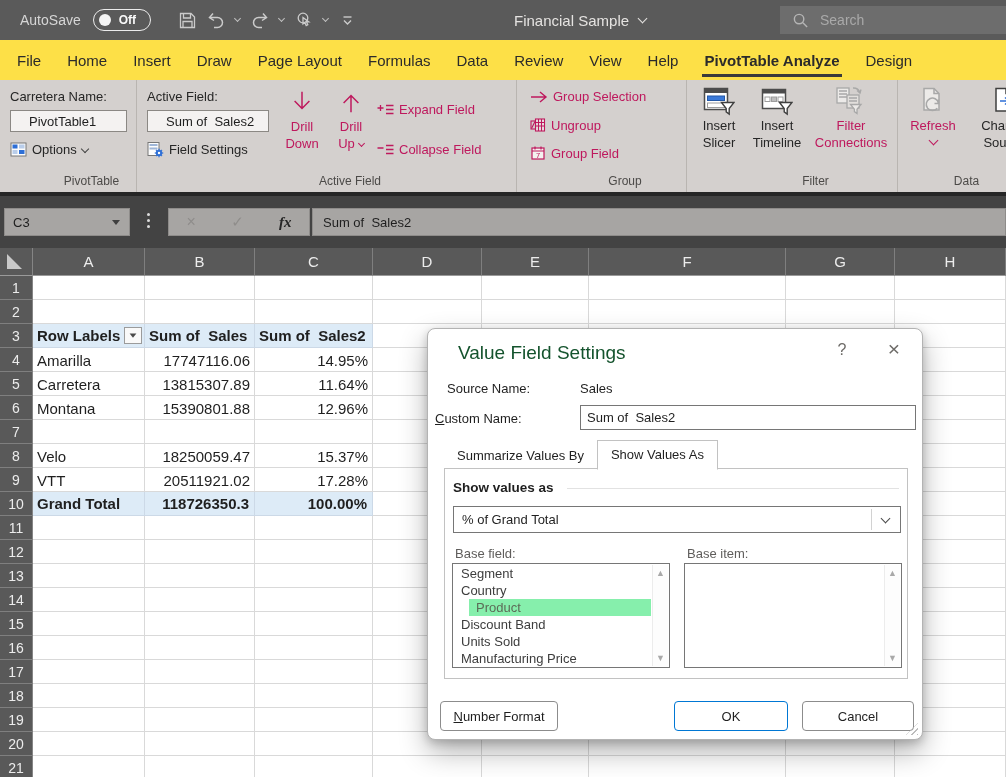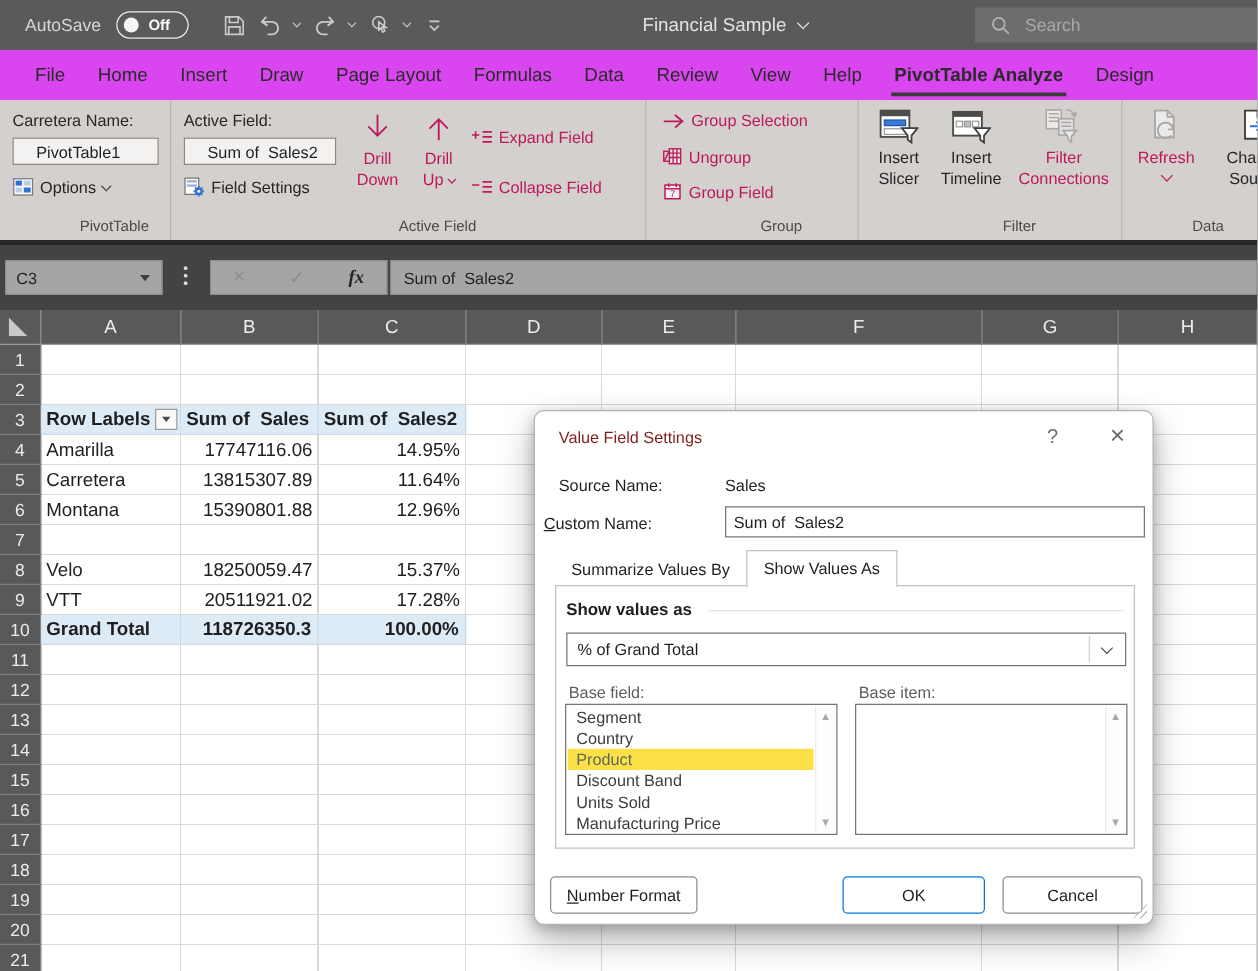--- a/index.html
+++ b/index.html
@@ -20,22 +20,22 @@
   .qat .icon-btn { display:flex; align-items:center; justify-content:center; width:26px; height:28px; color:#cbcbcb; }
   .chev { width:7px; height:7px; border-right:1.5px solid currentColor; border-bottom:1.5px solid currentColor;
           transform:rotate(45deg); display:inline-block; }
   .qat .mini-chev { width:14px; color:#c0c0c0; display:flex; justify-content:center; margin-top:-3px; }
   .doc-title { position:absolute; left:514px; top:0; height:40px; display:flex; align-items:center; gap:10px;
                font-size:15px; color:#e5e3e1; }
   .doc-title .chev { margin-top:-4px; }
   .searchbox { position:absolute; left:780px; top:6px; width:240px; height:28px; background:#6d6d6d;
                display:flex; align-items:center; font-size:14px; color:#a9a9a9; padding-left:12px; gap:11px; }
   
-  .tabrow { position:absolute; top:40px; left:0; right:0; height:40px; background:#d946ef;
-            display:flex; align-items:center; padding-left:15px; }
+  .tabrow { position:absolute; top:40px; left:0; right:0; height:40px; background:#fde047;
+            display:flex; align-items:center; padding-left:4px; }
   .rtab { position:relative; height:100%; display:flex; align-items:center; padding:0 13px;
           font-size:15px; color:#2b2b2b; }
   .rtab.active { font-weight:bold; }
   .rtab.active::after { content:""; position:absolute; left:11px; right:11px; bottom:3px; height:3px; background:#3a3a3a; }
   
   .ribbon { position:absolute; top:80px; left:0; right:0; height:116px; background:#d4d0ce;
             border-bottom:4px solid #262626; }
   .rgroup { position:absolute; top:0; bottom:0; border-right:1px solid #b9b5b1; overflow:hidden; }
   .glabel { position:absolute; bottom:4px; left:0; right:0; text-align:center; font-size:12px; color:#4c4a48;padding-left:47px; }
   .rlbl { font-size:13px; color:#262626; position:absolute; }
@@ -90,21 +90,21 @@
   .pc.num { justify-content:flex-end; padding-right:5px; }
   .prow.hl .pc { background:#ddebf7; border-bottom:1px solid #ccd9e7; border-right:1px solid #ccd9e7; }
   .bold { font-weight:bold; }
   .fbtn { width:18px; height:17px; background:#f9f9f9; border:1px solid #9b9b9b; margin-left:auto;
           display:flex; align-items:center; justify-content:center; }
   .fbtn .tri-dn { border-top-color:#4a4a4a; transform:scale(.85); }
   
   .dlg { position:absolute; left:427px; top:328px; width:496px; height:412px; background:#fff;
          border:1px solid #b3b3b3; border-radius:8px; font-size:13px; color:#1f1f1f;
          box-shadow:0 12px 28px rgba(0,0,0,.30), 0 3px 9px rgba(0,0,0,.18); }
-  .dtitle { position:absolute; left:19px; top:13px; font-size:13px; color:#7f1d1d; }
+  .dtitle { position:absolute; left:30px; top:13px; font-size:19px; color:#14532d; }
   .dhelp  { position:absolute; left:404px; top:12px; font-size:16px; color:#6d6b68; width:20px; text-align:center; }
   .dclose { position:absolute; left:454px; top:8px; font-size:21px; color:#6d6b68; width:24px; text-align:center; }
   .dsrc-l { position:absolute; left:19px; top:52px; }
   .dsrc-v { position:absolute; left:152px; top:52px; }
   .dcn-l  { position:absolute; left:7px; top:82px; }
   .dcn-l::first-letter { text-decoration:underline; }
   .dcn-in { position:absolute; left:152px; top:76px; width:336px; height:25px; border:1px solid #767676;
             display:flex; align-items:center; padding-left:6px; white-space:pre; background:#fff; }
   .dtabs { position:absolute; left:16px; top:113px; height:27px; display:flex; align-items:flex-end; z-index:2; }
   .dtab { padding:5px 13px 6px; color:#1f1f1f; }
@@ -118,21 +118,21 @@
   .ddl-chevbox { position:absolute; right:2px; top:2px; bottom:2px; width:27px; border-left:1px solid #d2d2d2;
                  display:flex; align-items:center; justify-content:center; background:#fff; }
   .ddl-chevbox .chev { color:#4a4a4a; margin-top:-3px; }
   .bf-l { position:absolute; left:10px; top:77px; color:#5f5d5b; }
   .bi-l { position:absolute; left:242px; top:77px; color:#5f5d5b; }
   .list { position:absolute; top:94px; height:105px; border:1px solid #767676; background:#fff; }
   .list.bf { left:7px;  width:218px; }
   .list.bi { left:239px; width:218px; }
   .litems { position:absolute; top:1px; left:1px; right:18px; bottom:1px; overflow:hidden; }
   .li { height:17px; line-height:17px; padding-left:7px; font-size:13px; color:#3d3d3d; white-space:nowrap; }
-  .li.sel { background:#fde047; color:#5c6b57; }
+  .li.sel { background:#86efac; color:#5c6b57;margin-left:15px; }
   .vscroll { position:absolute; top:1px; bottom:1px; right:1px; width:16px; background:#fdfdfd;
              border-left:1px solid #ececec; display:flex; flex-direction:column; justify-content:space-between;
              align-items:center; padding:3px 0; font-size:9px; color:#a9a9a9; }
   .dbtn { position:absolute; top:372px; height:30px; border:1px solid #8c8c8c; border-radius:4px; background:#fff;
           display:flex; align-items:center; justify-content:center; font-size:13px; color:#1f1f1f; }
   .dbtn span { display:block; }
   .dbtn.nf { left:12px; width:118px; }
   .dbtn.nf span::first-letter { text-decoration:underline; }
   .dbtn.ok { left:246px; width:114px; border:1.5px solid #0077d4; }
   .dbtn.cancel { left:374px; width:112px; }

